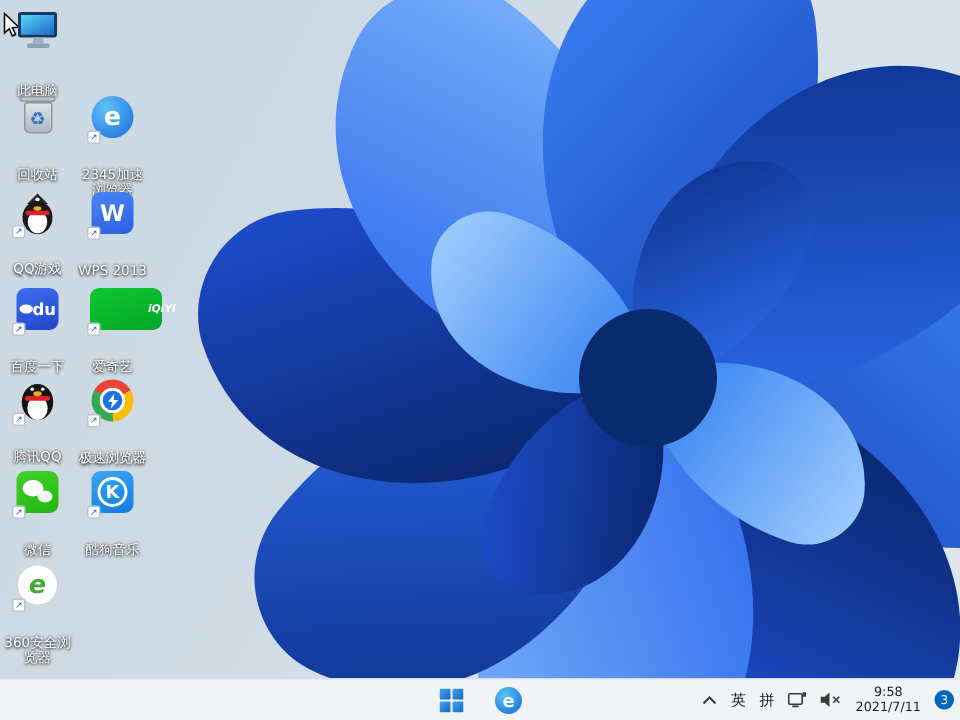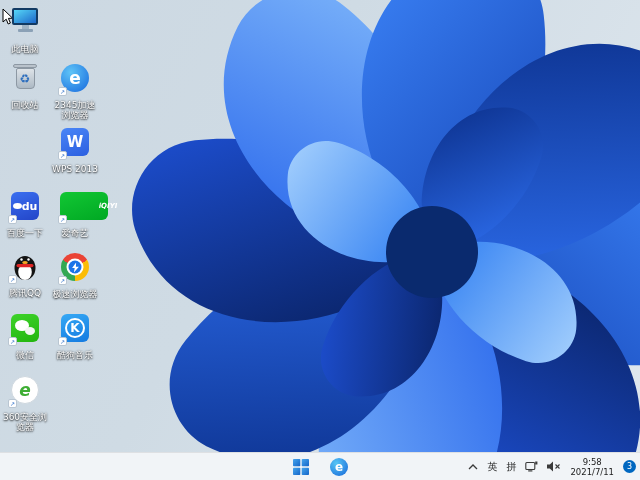--- a/index.html
+++ b/index.html
@@ -6,21 +6,21 @@
   html,body { width:640px; height:480px; overflow:hidden; font-family:"DejaVu Sans","Liberation Sans",sans-serif; }
   #screen { position:relative; width:640px; height:480px; overflow:hidden;
             background:linear-gradient(118deg,#ccd8e2 0%,#cfdbe4 40%,#e0e8ef 100%); }
 
   
   #bloom { position:absolute; left:0; top:0; width:640px; height:452px; }
 
   
   .icon-cell { position:absolute; width:48px; text-align:center; }
   .icon-art  { width:30px; height:30px; margin:0 auto; position:relative; }
-  .icon-label{ margin-top:6px; font-size:9px; line-height:10px; color:#fff;
+  .icon-label{ margin-top:18px; font-size:9px; line-height:10px; color:#fff;
                text-shadow:0 1px 2px rgba(0,0,0,.85),0 0 2px rgba(0,0,0,.6);
                word-break:break-all; }
   .sc-arrow  { position:absolute; left:-2px; bottom:-2px; width:9px; height:9px;
                background:#fff; border-radius:2px; border:1px solid #b9c6d2;
                color:#1a62c5; font-size:6px; line-height:7px; text-align:center; }
 
   
   .pc-screen{ width:26px; height:17px; margin:2px auto 0; border:2px solid #123a63;
               border-radius:2px; background:linear-gradient(150deg,#56d7f7,#1c66c9); }
   .pc-stand { width:7px; height:4px; background:#9fb2c4; margin:0 auto; }
@@ -140,20 +140,34 @@
   </div>
 
   <div class="icon-cell" style="left:1px;top:63px">
     <div class="icon-art">
       <div class="bin-lid"></div>
       <div class="bin-body">♻</div>
     </div>
     <div class="icon-label">回收站</div>
   </div>
 
+  <div class="icon-cell" style="left:1px;top:127px">
+    <div class="icon-art">
+      <svg width="30" height="30" viewBox="0 0 30 30">
+        <path d="M8 9 L15 2 L22 9 Z" fill="#262626"></path>
+        <circle cx="15" cy="6" r="1.4" fill="#fff"></circle>
+        <ellipse cx="15" cy="18" rx="10" ry="11" fill="#1a1a1a"></ellipse>
+        <ellipse cx="15" cy="21" rx="6.5" ry="7.5" fill="#fff"></ellipse>
+        <rect x="7" y="13.5" width="16" height="3" rx="1.5" fill="#e02424"></rect>
+        <ellipse cx="15" cy="12" rx="2.6" ry="1.5" fill="#f6a623"></ellipse>
+      </svg>
+      <span class="sc-arrow">↗</span>
+    </div>
+    <div class="icon-label">QQ游戏</div>
+  </div>
 
   <div class="icon-cell" style="left:1px;top:191px">
     <div class="icon-art">
       <div class="sq ibaidu">
           <div class="paw"></div>
           <span>du</span>
         </div>
       <span class="sc-arrow">↗</span>
     </div>
     <div class="icon-label">百度一下</div>

